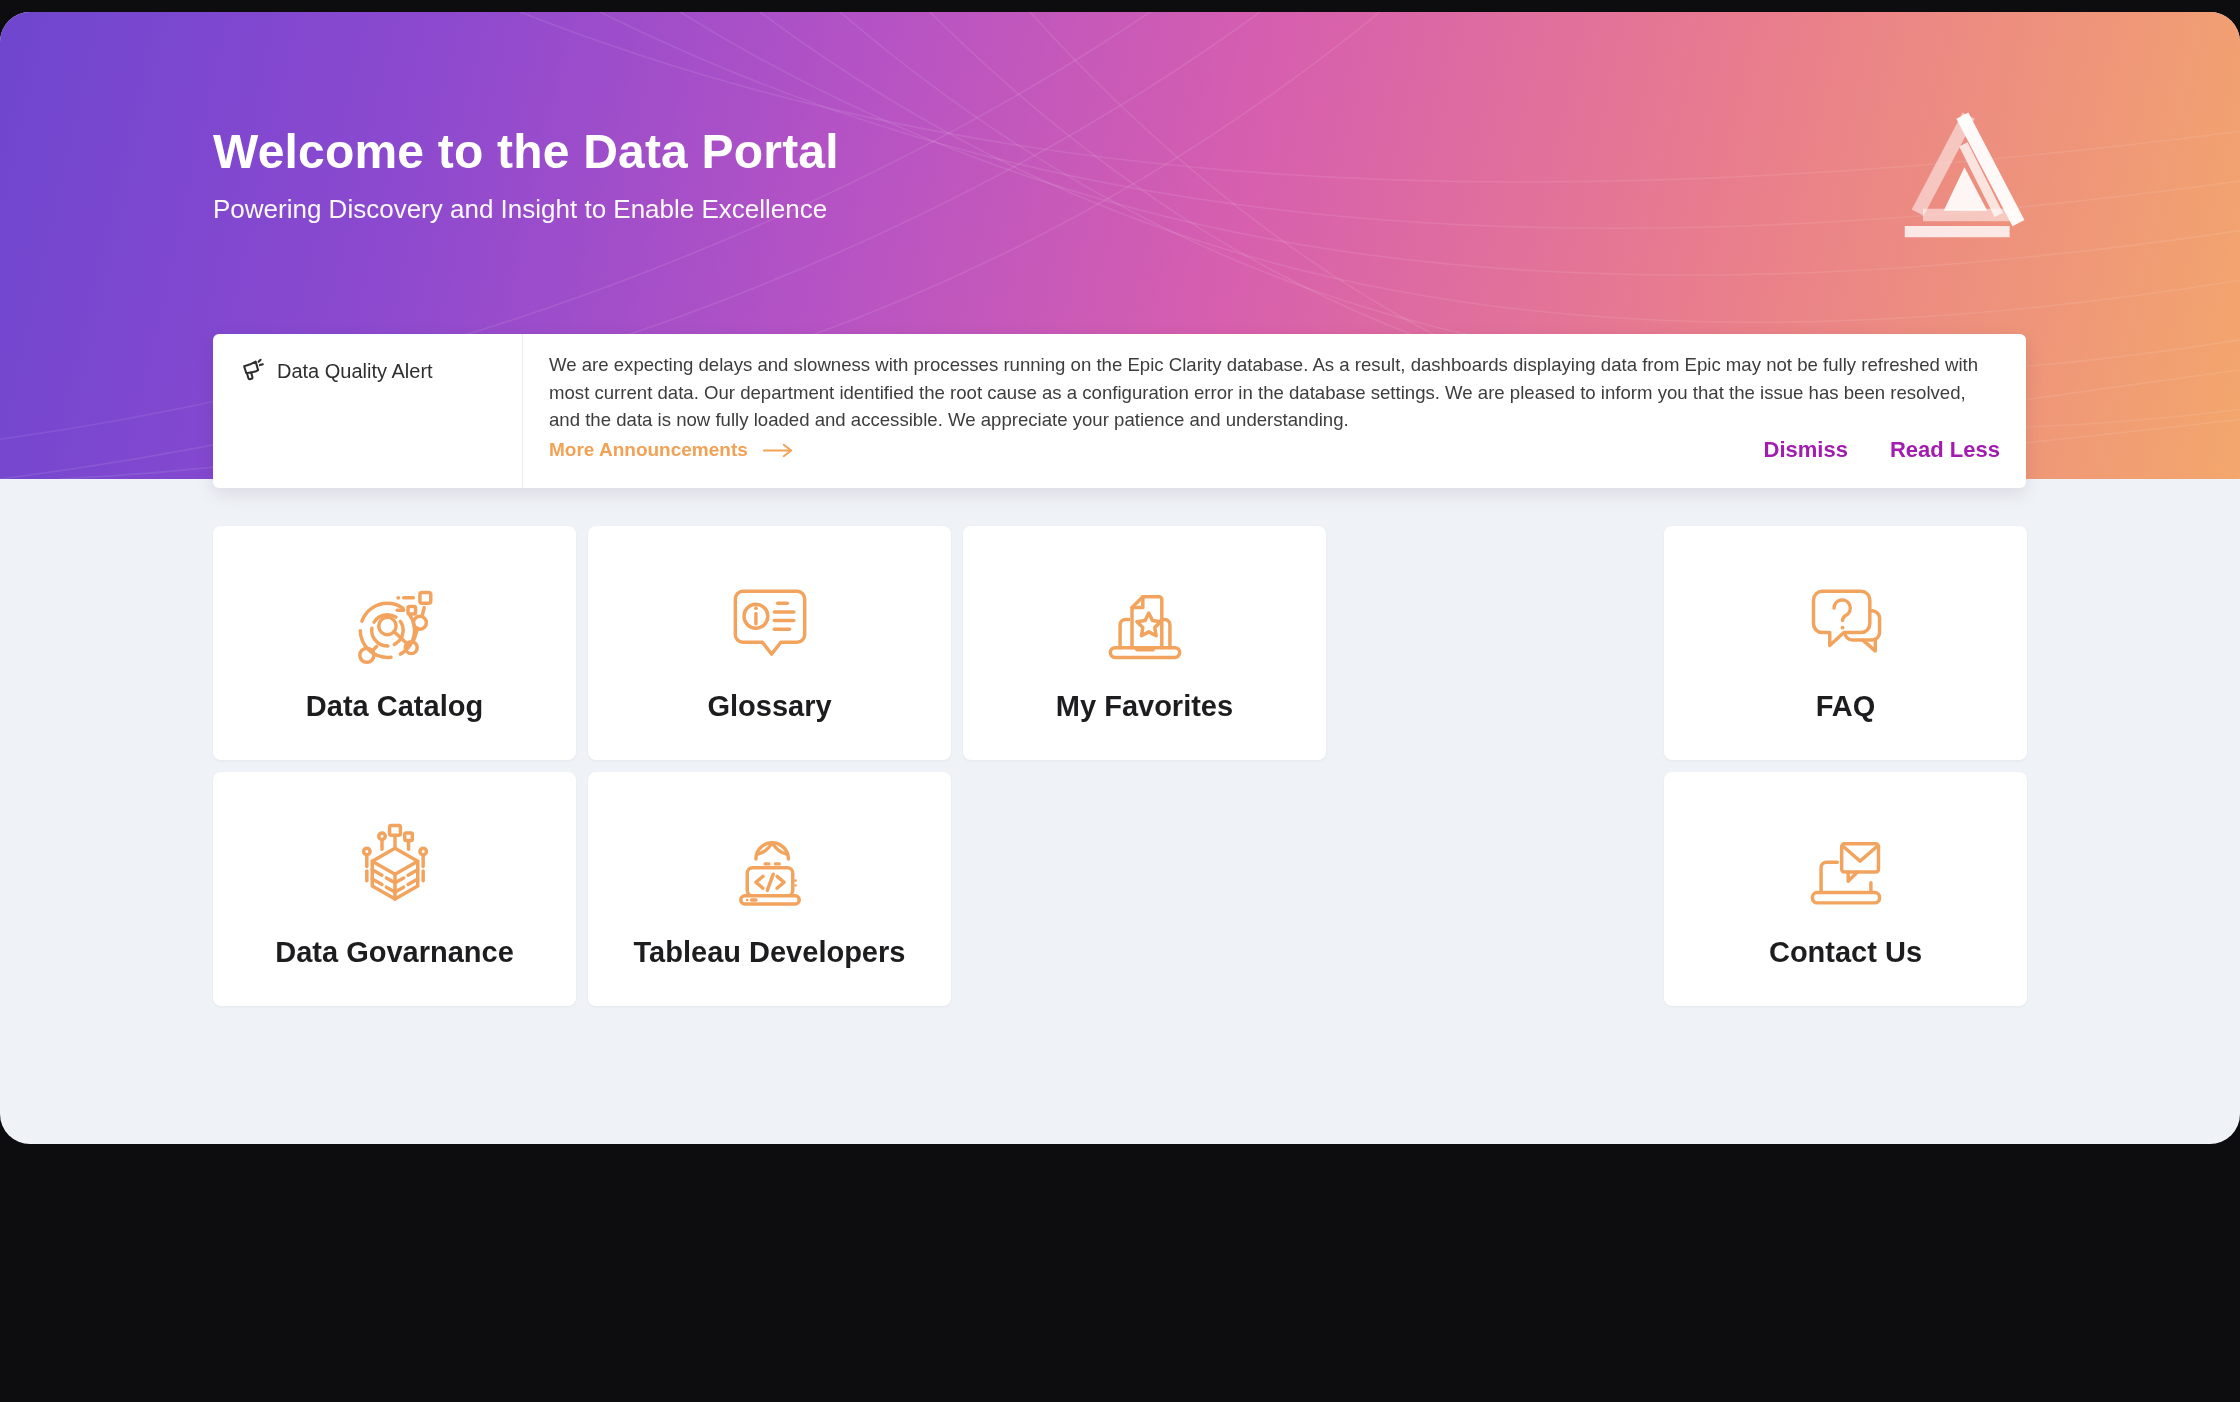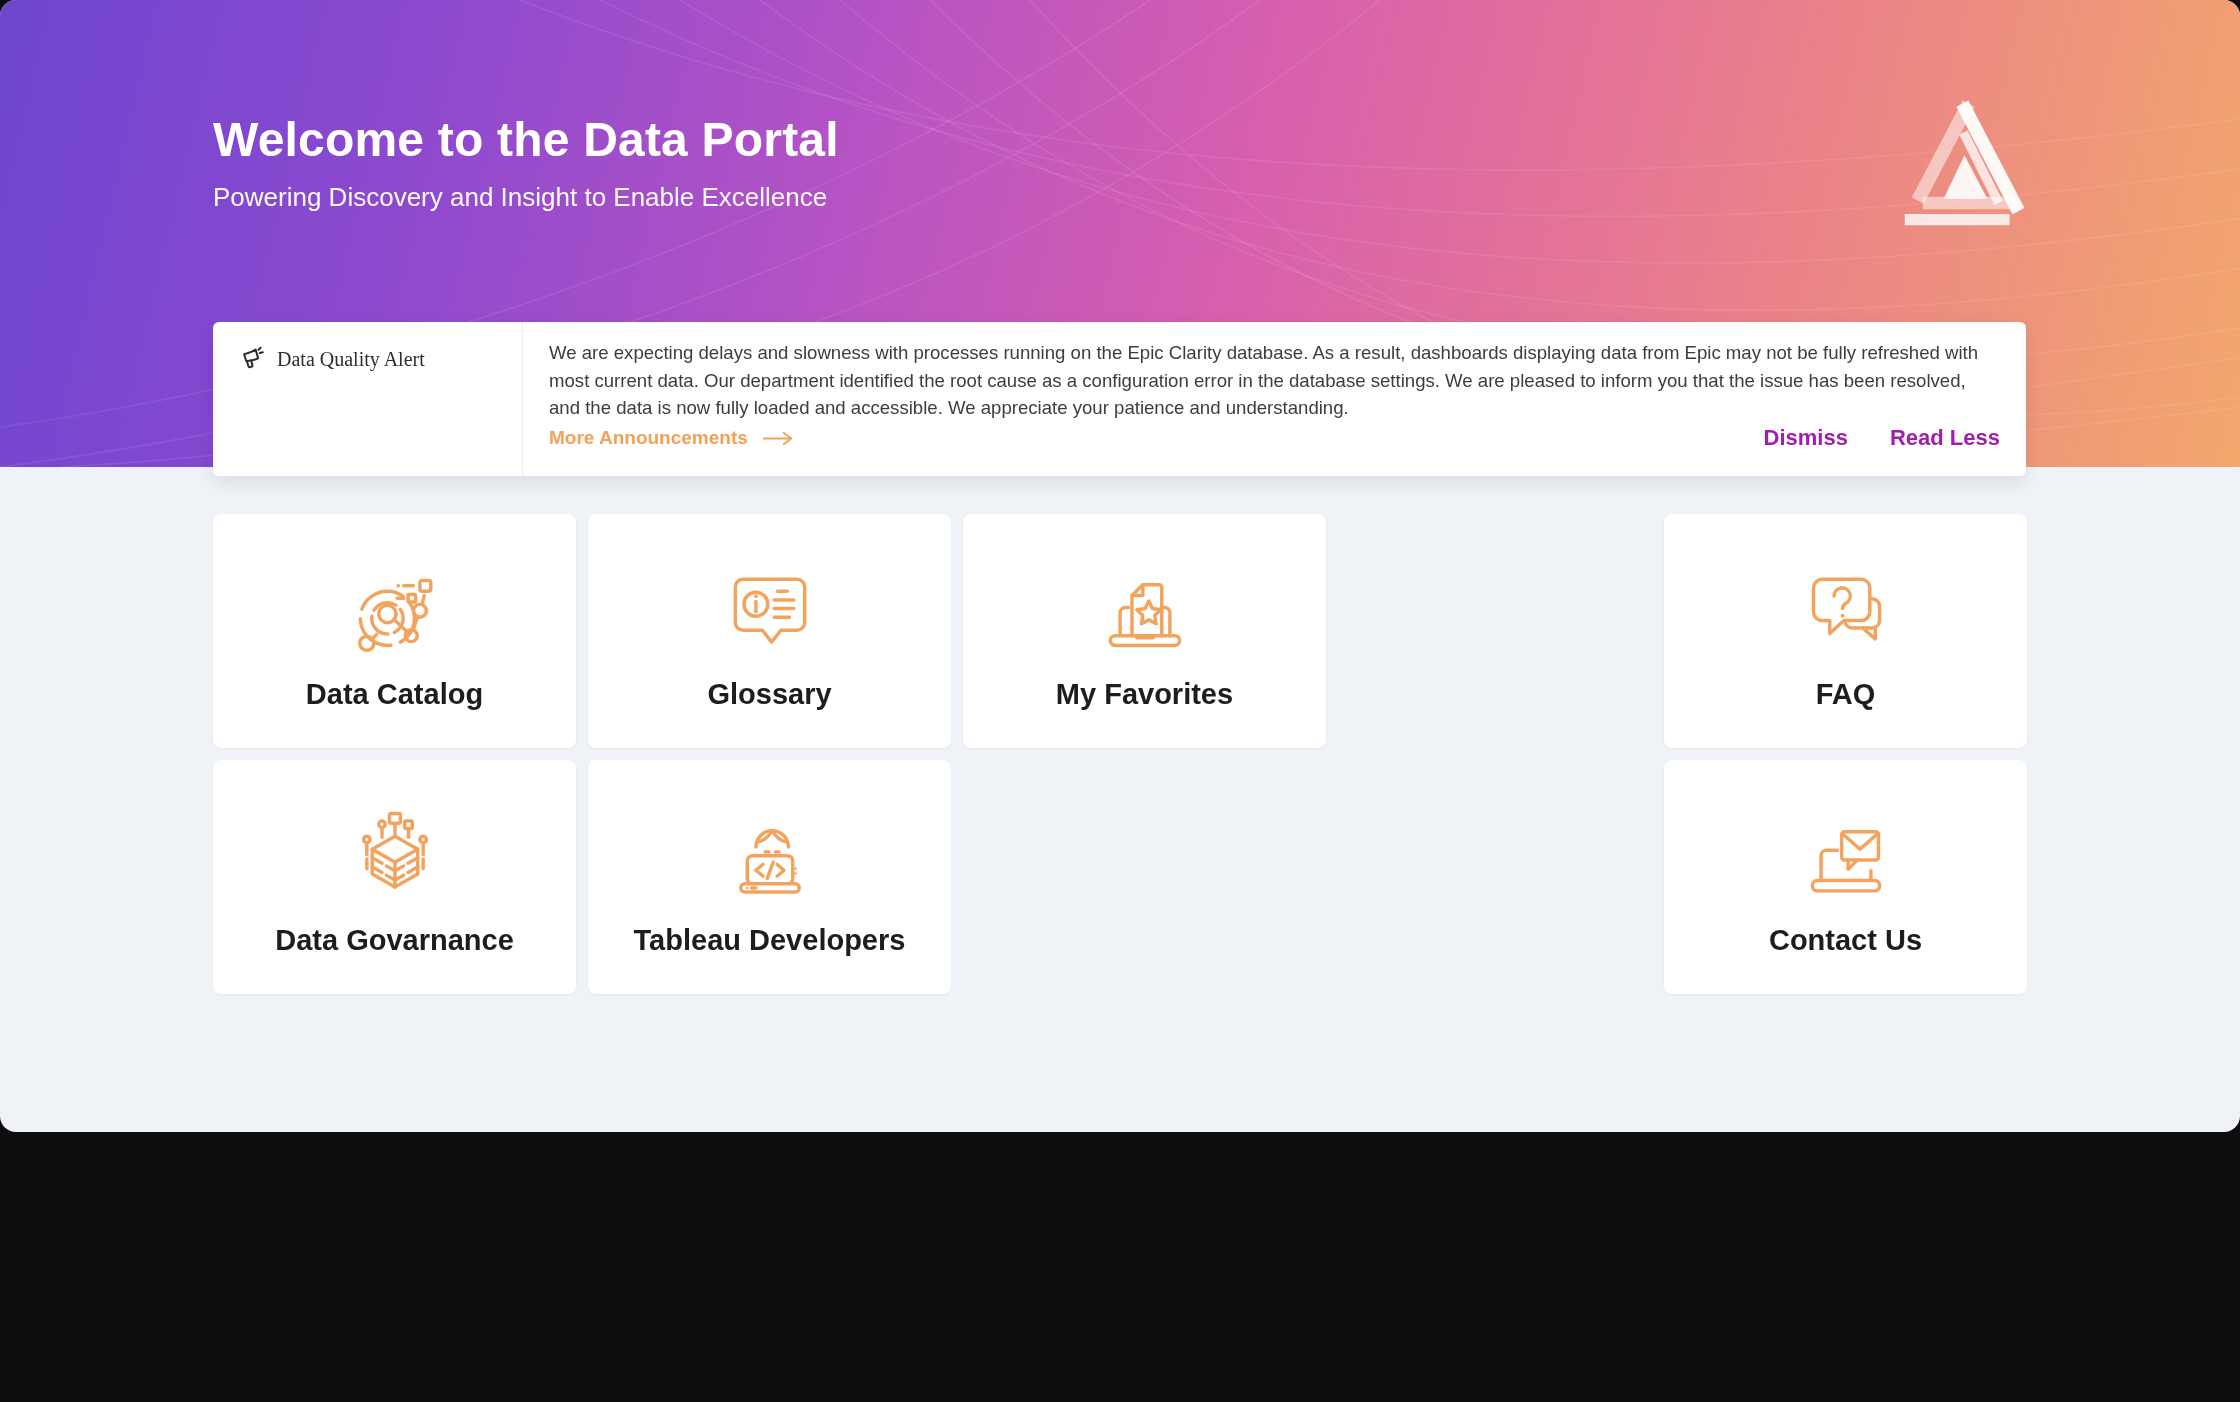--- a/index.html
+++ b/index.html
@@ -1,31 +1,31 @@
 <!DOCTYPE html>
 <html><head>
 <meta charset="utf-8">
 <style>
   html,body{margin:0;padding:0;background:#0d0d0f;}
   body{font-family:"Liberation Sans","DejaVu Sans",sans-serif;}
-  .page{position:relative;width:2240px;height:1132px;background:#EFF2F6;border-radius:16px;overflow:hidden;margin:0 auto;}
+  .page{position:relative;width:2240px;height:1132px;background:#EFF2F6;border-radius:30px;overflow:hidden;margin:12px auto;}
 
   
   .hero{position:absolute;left:0;top:0;width:2240px;height:467px;
         background:linear-gradient(103deg,#6f46cf 0%,#8b49cf 18%,#b653c4 38%,#d75fae 55%,#e97e8c 76%,#f3a76c 100%);}
   .hero-lines{position:absolute;left:0;top:0;width:100%;height:100%;}
   .hero-title{position:absolute;left:213px;top:112px;font-size:48px;font-weight:700;color:#ffffff;letter-spacing:.2px;}
   .hero-subtitle{position:absolute;left:213px;top:182px;font-size:26px;font-weight:400;color:rgba(255,255,255,.97);}
   .hero-logo{position:absolute;left:1898px;top:95px;width:135px;height:135px;}
 
   
   .announcement{position:absolute;left:213px;top:322px;width:1813px;height:154px;background:#ffffff;
                 border-radius:6px;box-shadow:0 6px 18px rgba(40,20,80,.10);}
   .ann-left{position:absolute;left:26px;top:24px;display:flex;align-items:center;gap:11px;}
-  .ann-title{font-size:20px;color:#2e2e2e;font-family:Liberation Serif, serif;}
+  .ann-title{font-size:20px;color:#2e2e2e;}
   .ann-divider{position:absolute;left:309px;top:0;bottom:0;width:1px;background:#ECECEE;}
   .ann-text{position:absolute;left:336px;top:17px;width:1448px;font-size:18.6px;line-height:27.6px;color:#3d3d3d;}
   .ann-bottom{position:absolute;left:336px;right:26px;top:103px;display:flex;align-items:center;}
   .link-more{display:flex;align-items:center;gap:14px;color:#F2A155;font-weight:700;font-size:19px;cursor:pointer;}
   .ann-actions{margin-left:auto;display:flex;gap:42px;}
   .link-action{color:#a21caf;font-weight:700;font-size:22px;cursor:pointer;}
 
   
   .card{position:absolute;width:363px;height:234px;background:#ffffff;border-radius:8px;
         box-shadow:0 1px 3px rgba(16,24,40,.05);cursor:pointer;}

